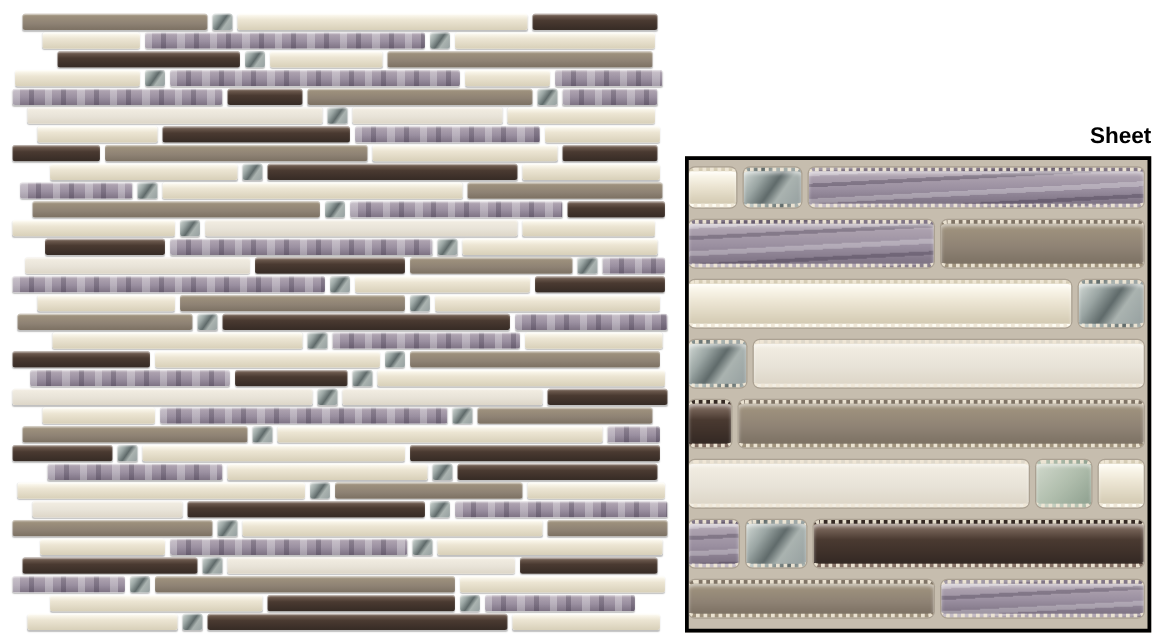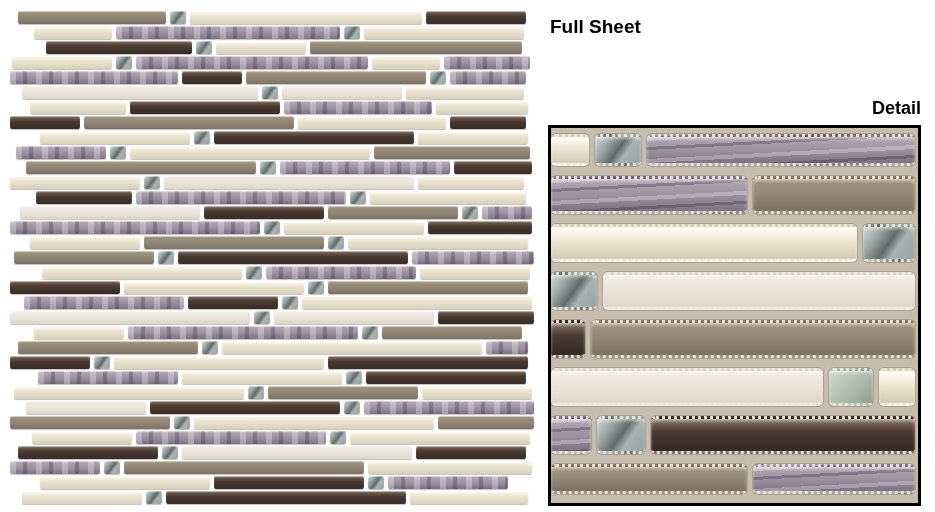--- a/index.html
+++ b/index.html
@@ -42,21 +42,20 @@
   .detail .seg-B{background:linear-gradient(180deg,#8a766a 0%,var(--dark-brown,#4a3a31) 40%,#332823 100%);}
   .detail .seg-C{background:linear-gradient(180deg,#fffdf4 0%,var(--cream-gloss,#ece5d3) 45%,#d3cab2 100%);}
   .detail .seg-L{background:
     repeating-linear-gradient(177deg,rgba(255,255,255,.25) 0 4px,rgba(255,255,255,0) 4px 10px,rgba(50,40,60,.30) 10px 13px,rgba(50,40,60,0) 13px 22px),
     linear-gradient(180deg,#b3a8b4 0%,var(--lavender-weave,#9a8fa0) 55%,#7d7283 100%);}
 </style>
 </head>
 <body>
 
 <div class="page">
-  <div class="label full-sheet-label">Full Sheet</div>
   <div id="full-sheet" class="sheet" style="left: 10px; top: 10px; width: 525px; height: 495px;">
       <div class="tile-row" style="height: 15px; padding-left: 8px;">
         <div class="seg seg-T" style="width: 148px;"></div>
         <div class="seg seg-S" style="width: 16px;"></div>
         <div class="seg seg-C" style="width: 232px;"></div>
         <div class="seg seg-B" style="width: 100px;"></div>
       </div>
       <div class="tile-row" style="height: 15px; padding-left: 24px;">
         <div class="seg seg-C" style="width: 78px;"></div>
         <div class="seg seg-L" style="width: 224px;"></div>
@@ -246,21 +245,21 @@
         <div class="seg seg-S" style="width: 16px;"></div>
         <div class="seg seg-L" style="width: 120px;"></div>
       </div>
       <div class="tile-row" style="height: 15px; padding-left: 12px;">
         <div class="seg seg-C" style="width: 120px;"></div>
         <div class="seg seg-S" style="width: 16px;"></div>
         <div class="seg seg-B" style="width: 240px;"></div>
         <div class="seg seg-C" style="width: 118px;"></div>
       </div>
     </div>
-  <div class="label detail-label">Detail</div>
+  <div class="label detail-label">Sheet</div>
   <div id="detail" class="detail" style="left: 548px; top: 125px; width: 373px; height: 381px;">
       <div class="tile-row" style="height: 42px;">
         <div class="seg seg-C" style="width: 38px;"></div>
         <div class="seg seg-S" style="width: 46px;"></div>
         <div class="seg seg-L" style="width: 268px;"></div>
       </div>
       <div class="tile-row" style="height: 48px;">
         <div class="seg seg-L" style="width: 196px;"></div>
         <div class="seg seg-T" style="width: 162px;"></div>
       </div>

